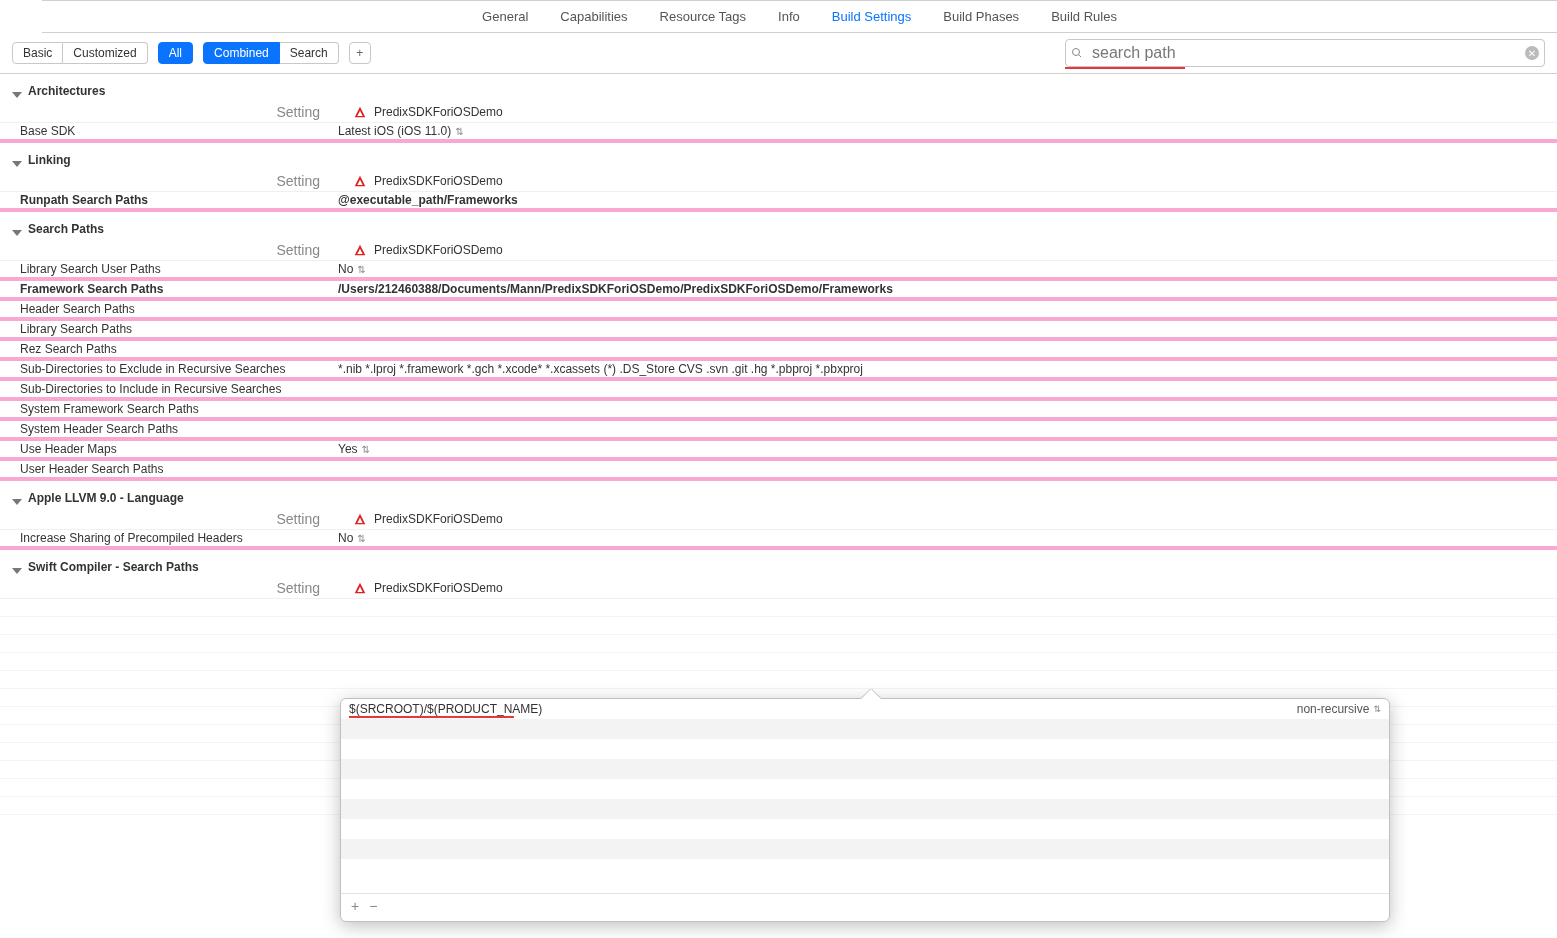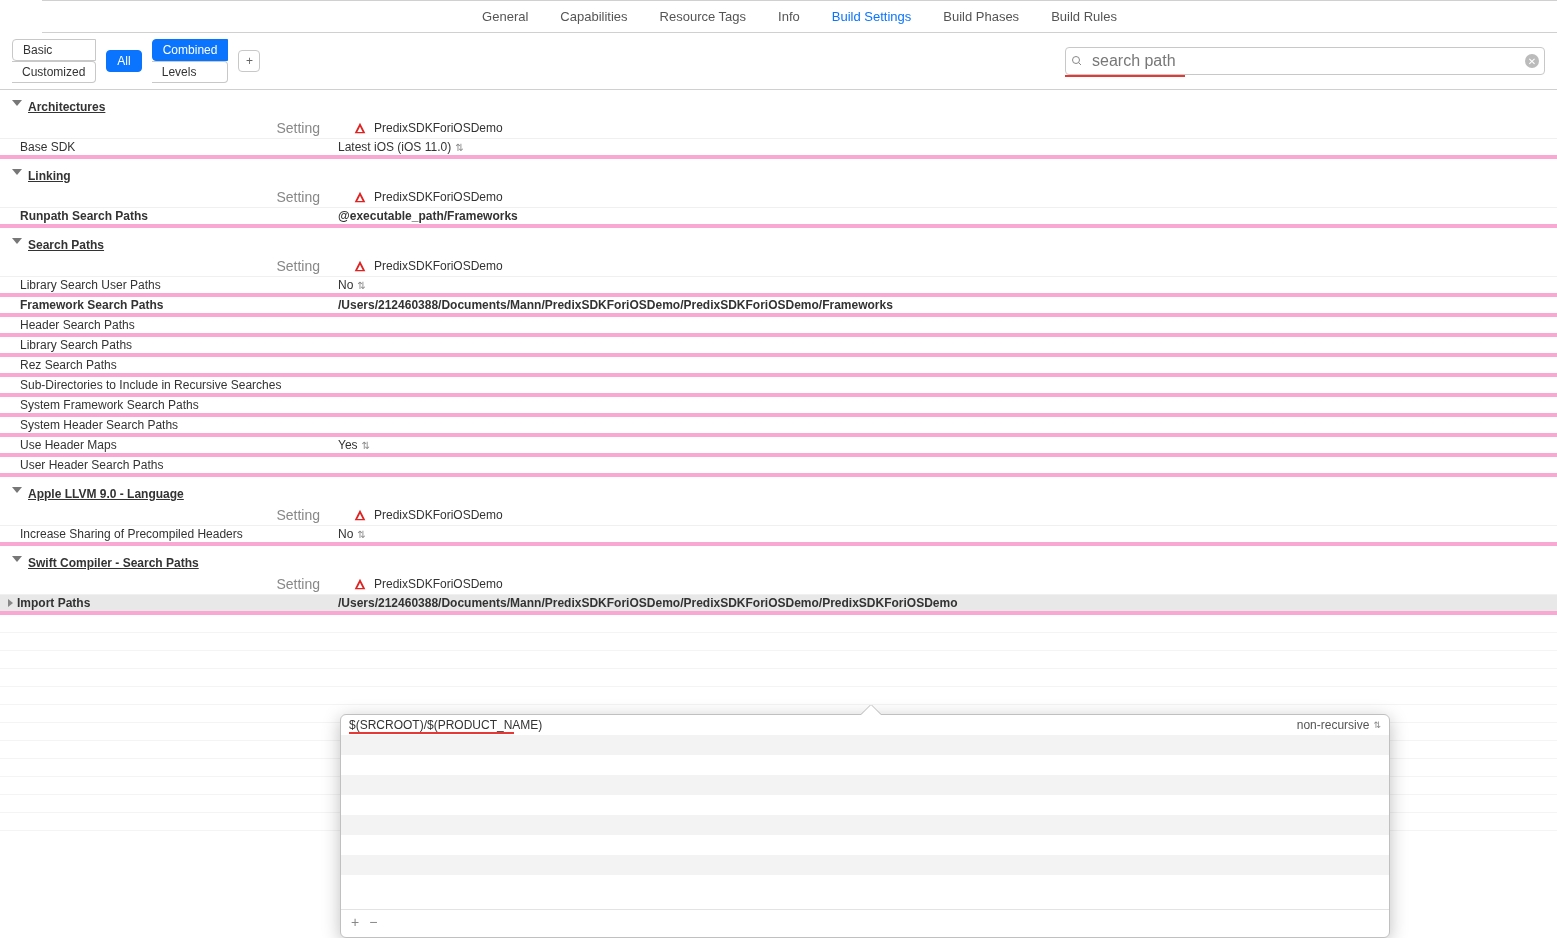--- a/index.html
+++ b/index.html
@@ -29,21 +29,21 @@
 }
 .tab.active { color: #0b74ff; }
 .toolbar {
   display: flex;
   align-items: center;
   padding: 6px 12px;
   border-bottom: 1px solid #d0d0d0;
   background: #fff;
   gap: 10px;
 }
-.pill-group { display: flex; gap: 0; flex-direction: column; }
+.pill-group { display: flex; gap: 0; }
 .pill {
   padding: 3px 10px;
   border: 1px solid #c8c8c8;
   font-size: 12px;
   cursor: pointer;
   background: #fff;
   color: #333;
 }
 .pill.first { border-radius: 4px 0 0 4px; }
 .pill.last { border-radius: 0 4px 4px 0; border-left: none; }
@@ -86,24 +86,23 @@
   left: 0px; bottom: -2px; width: 120px; height: 2px;
   background: #e53935;
 }
 .content {
   height: calc(100% - 70px);
   overflow-y: auto;
   padding: 0 0 400px 0;
   position: relative;
 }
 .section-header {
-  display: flex; align-items: flex-start;
+  display: flex; align-items: flex-end;
   padding: 10px 20px 4px 12px;
   font-weight: 600;
-  text-decoration: underline;
 }
 .section-header .disclosure {
   width: 0; height: 0;
   border-left: 5px solid transparent;
   border-right: 5px solid transparent;
   border-top: 6px solid #777;
   margin-right: 6px;
 }
 .subheader-row {
   display: flex;
@@ -243,21 +242,21 @@
 </div>
 
 <div class="toolbar">
   <div class="pill-group">
     <span class="pill first">Basic</span>
     <span class="pill last">Customized</span>
   </div>
   <span class="pill solo selected">All</span>
   <div class="pill-group">
     <span class="pill first selected">Combined</span>
-    <span class="pill last">Levels</span>
+    <span class="pill last">Search</span>
   </div>
   <div class="plus-btn">+</div>
 
   <div class="search-wrap">
     <svg class="search-icon-svg" width="12" height="12" viewBox="0 0 24 24" fill="none" stroke="currentColor" stroke-width="2">
         <circle cx="10" cy="10" r="7"></circle>
         <line x1="20" y1="20" x2="15" y2="15"></line>
       </svg>
     <input class="search-input" value="search path" style="">
     <span class="search-clear">✕</span>
@@ -338,20 +337,24 @@
   </div>
   <div class="setting-row">
     <div class="setting-name">Library Search Paths</div>
     <div class="setting-value"></div>
   </div>
   <div class="setting-row">
     <div class="setting-name">Rez Search Paths</div>
     <div class="setting-value"></div>
   </div>
   <div class="setting-row">
+    <div class="setting-name">Sub-Directories to Exclude in Recursive Searches</div>
+    <div class="setting-value">*.nib *.lproj *.framework *.gch *.xcode* *.xcassets (*) .DS_Store CVS .svn .git .hg *.pbproj *.pbxproj</div>
+  </div>
+  <div class="setting-row">
     <div class="setting-name">Sub-Directories to Include in Recursive Searches</div>
     <div class="setting-value"></div>
   </div>
   <div class="setting-row">
     <div class="setting-name">System Framework Search Paths</div>
     <div class="setting-value"></div>
   </div>
   <div class="setting-row">
     <div class="setting-name">System Header Search Paths</div>
     <div class="setting-value"></div>
@@ -392,26 +395,20 @@
   <div class="subheader-row">
     <div class="setting-label-col">Setting</div>
     <div class="target-col">
       <span class="resolved-indicator"></span>
       <svg class="target-icon" viewBox="0 0 24 24">
           <path fill="#d22" d="M4 20 L12 4 L20 20 Z"></path>
           <path fill="#fff" d="M8 18 L12 10 L16 18 Z"></path>
         </svg>
       <span>PredixSDKForiOSDemo</span>
     </div>
-  </div>
-  <div class="setting-row highlighted">
-    <div class="setting-name bold">
-      <span class="row-disclosure"></span><span>Import Paths</span>
-    </div>
-    <div class="setting-value bold">/Users/212460388/Documents/Mann/PredixSDKForiOSDemo/PredixSDKForiOSDemo/PredixSDKForiOSDemo</div>
   </div>
 
   <div class="blank-rows">
     <div class="row"></div>
       <div class="row"></div>
       <div class="row"></div>
       <div class="row"></div>
     <div class="row"></div>
       <div class="row"></div>
       <div class="row"></div>

